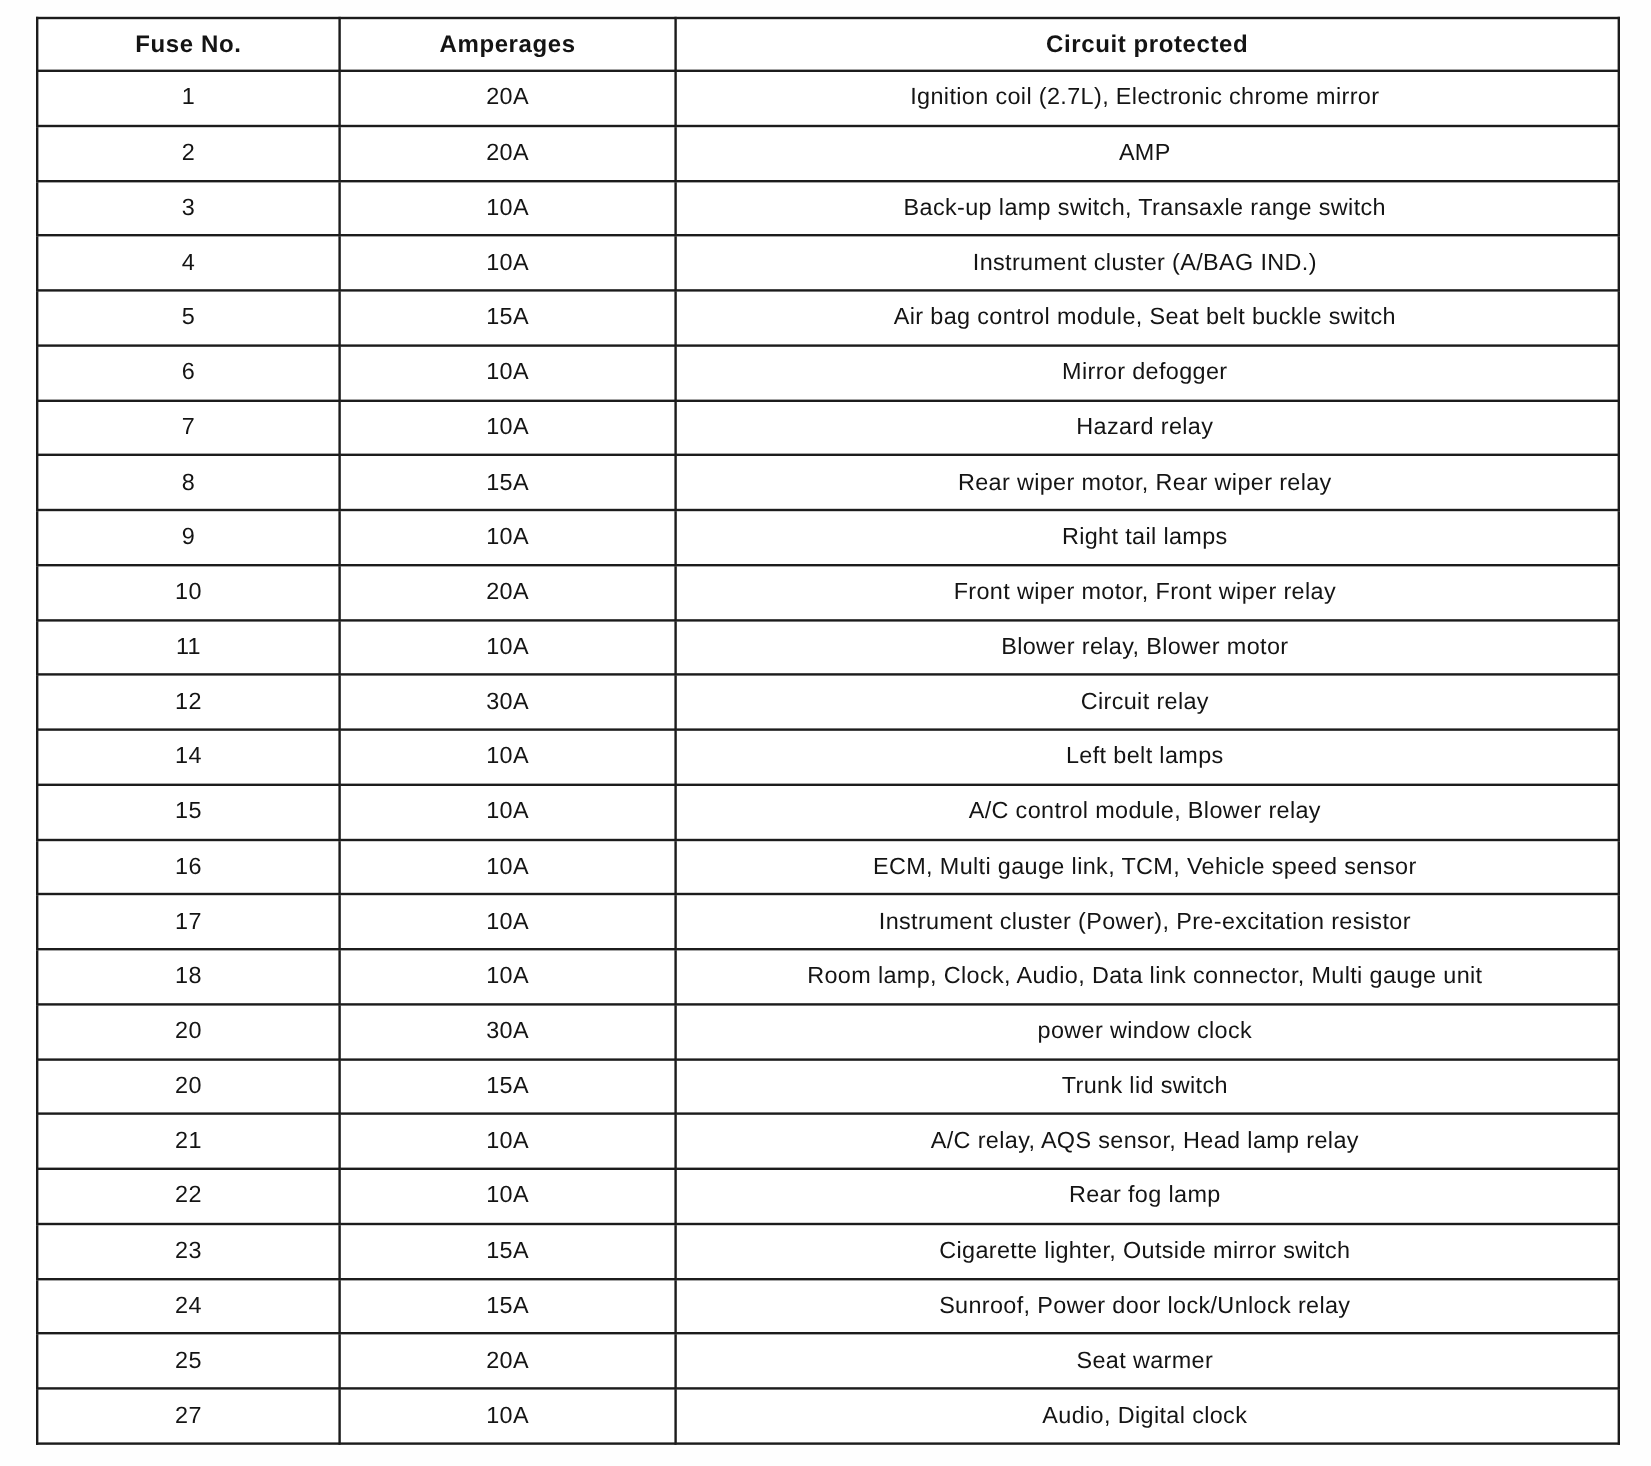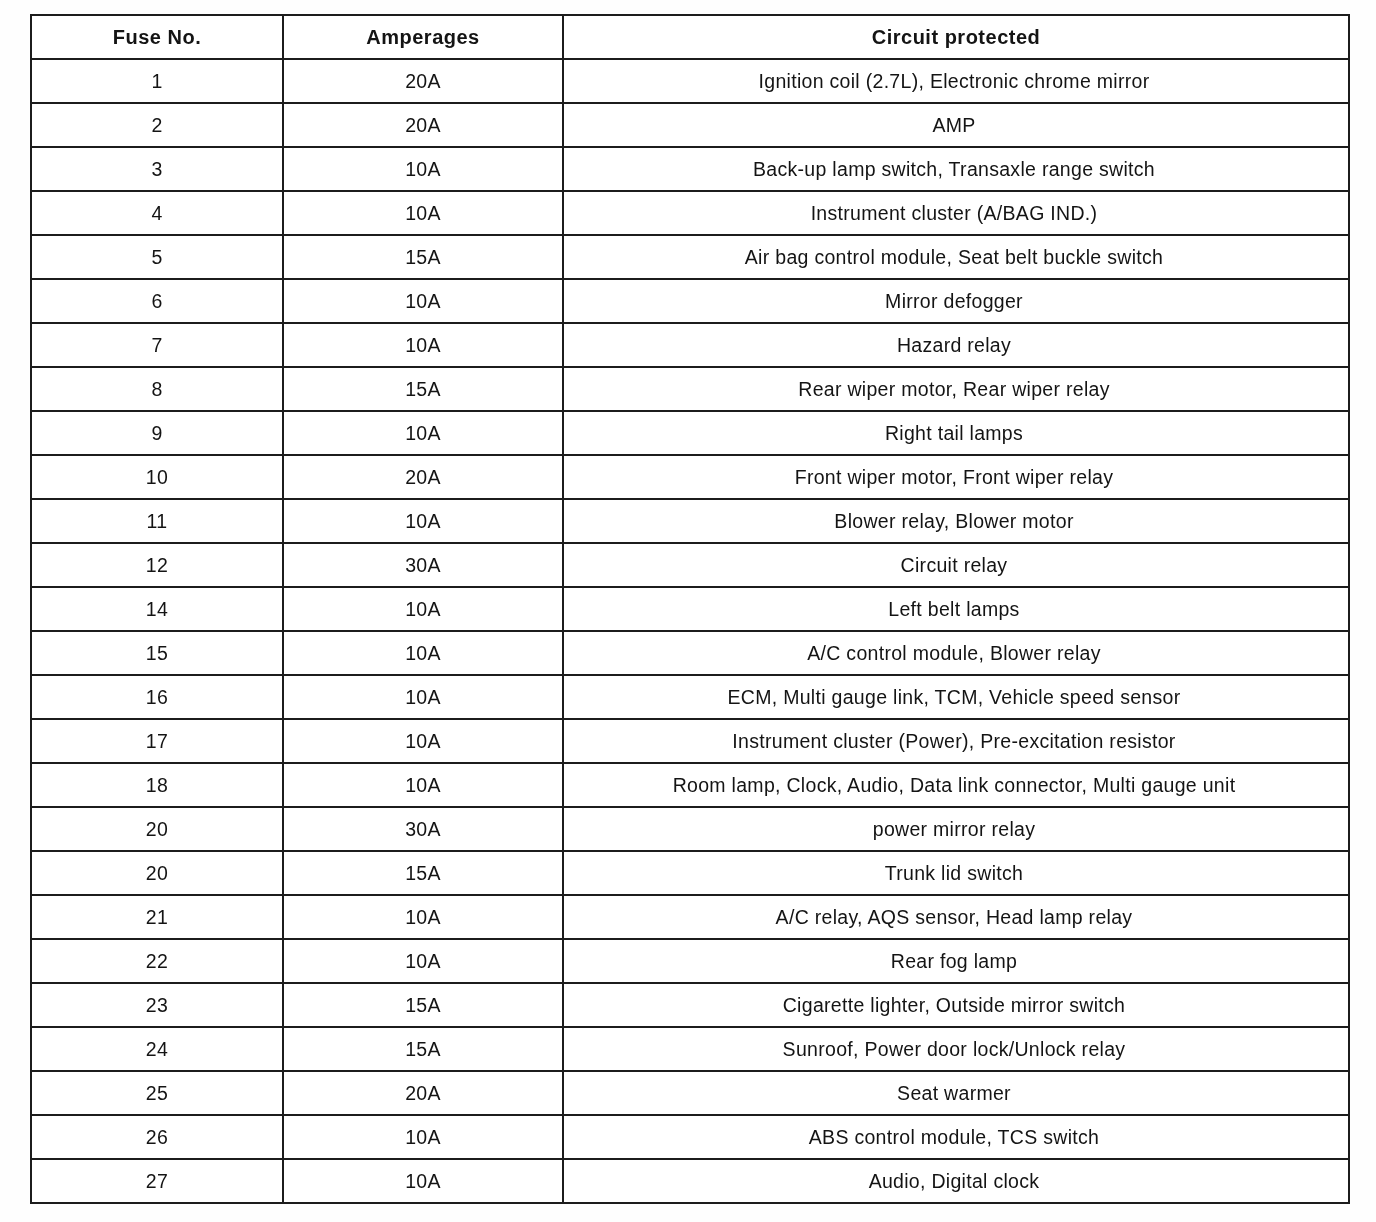--- a/index.html
+++ b/index.html
@@ -153,21 +153,21 @@
           <td class="cell-circuit">Instrument cluster (Power), Pre-excitation resistor</td>
         </tr>
         <tr>
           <td class="cell-fuse">18</td>
           <td class="cell-amp">10A</td>
           <td class="cell-circuit">Room lamp, Clock, Audio, Data link connector, Multi gauge unit</td>
         </tr>
         <tr>
           <td class="cell-fuse">20</td>
           <td class="cell-amp">30A</td>
-          <td class="cell-circuit">power mirror relay</td>
+          <td class="cell-circuit">power window clock</td>
         </tr>
         <tr>
           <td class="cell-fuse">20</td>
           <td class="cell-amp">15A</td>
           <td class="cell-circuit">Trunk lid switch</td>
         </tr>
         <tr>
           <td class="cell-fuse">21</td>
           <td class="cell-amp">10A</td>
           <td class="cell-circuit">A/C relay, AQS sensor, Head lamp relay</td>
@@ -184,25 +184,20 @@
         </tr>
         <tr>
           <td class="cell-fuse">24</td>
           <td class="cell-amp">15A</td>
           <td class="cell-circuit">Sunroof, Power door lock/Unlock relay</td>
         </tr>
         <tr>
           <td class="cell-fuse">25</td>
           <td class="cell-amp">20A</td>
           <td class="cell-circuit">Seat warmer</td>
-        </tr>
-        <tr>
-          <td class="cell-fuse">26</td>
-          <td class="cell-amp">10A</td>
-          <td class="cell-circuit">ABS control module, TCS switch</td>
         </tr>
         <tr>
           <td class="cell-fuse">27</td>
           <td class="cell-amp">10A</td>
           <td class="cell-circuit">Audio, Digital clock</td>
         </tr>
       </tbody>
   </table>
 </div>
 

